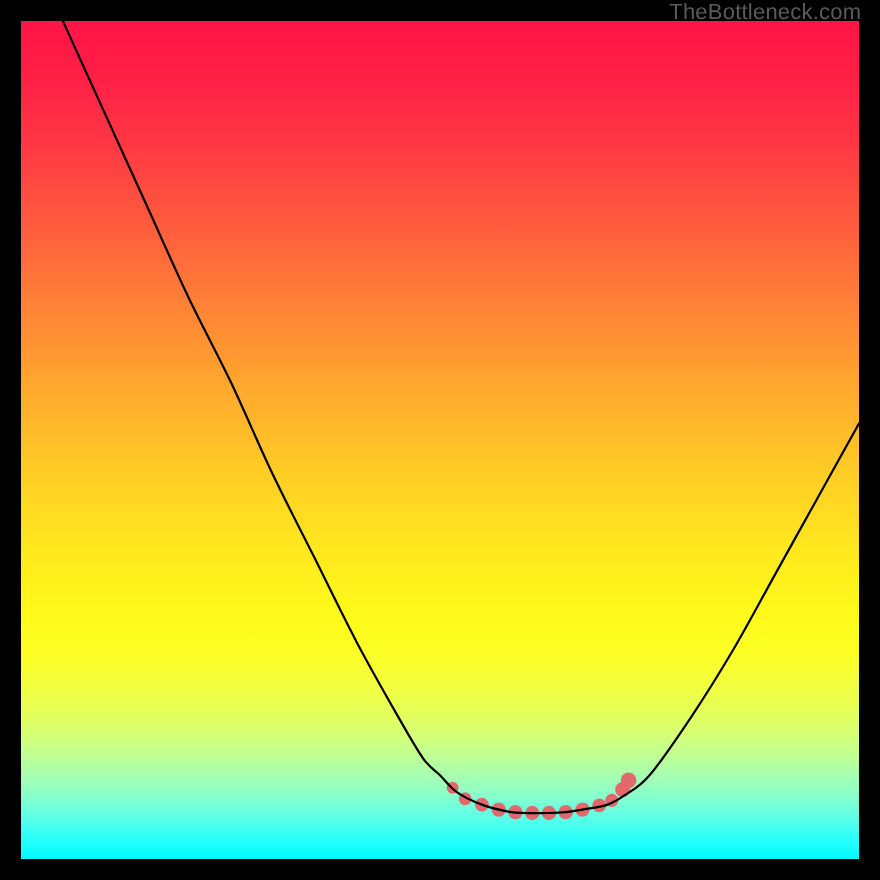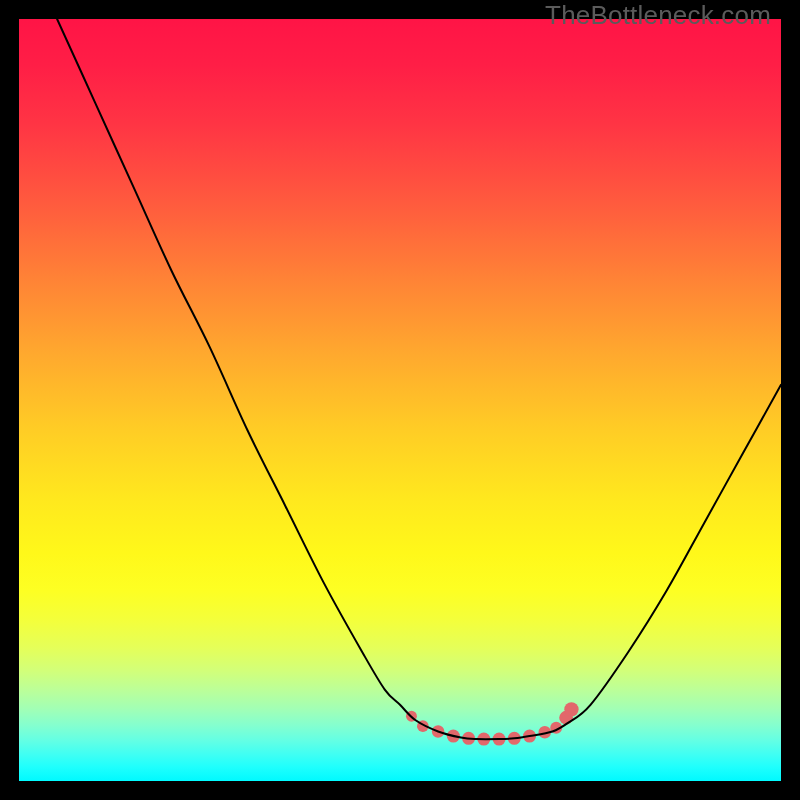--- a/index.html
+++ b/index.html
@@ -48,23 +48,23 @@
       #84ffcf 92.7%,
       #63ffe4 94.7%,
       #40fff3 96.5%,
       #1efffd 98.2%,
       #00faff 100%
     );
   }
   .watermark {
     position: absolute;
     top: 0px;
-    right: 29px;
+    right: 17px;
     color: #5b5b5b;
-    font-size: 26px;
+    font-size: 20px;
     letter-spacing: 0.2px;
     font-weight: 500;
     user-select: none;
   }
   svg.curve {
     position: absolute;
     inset: 0;
     width: 100%;
     height: 100%;
   }

